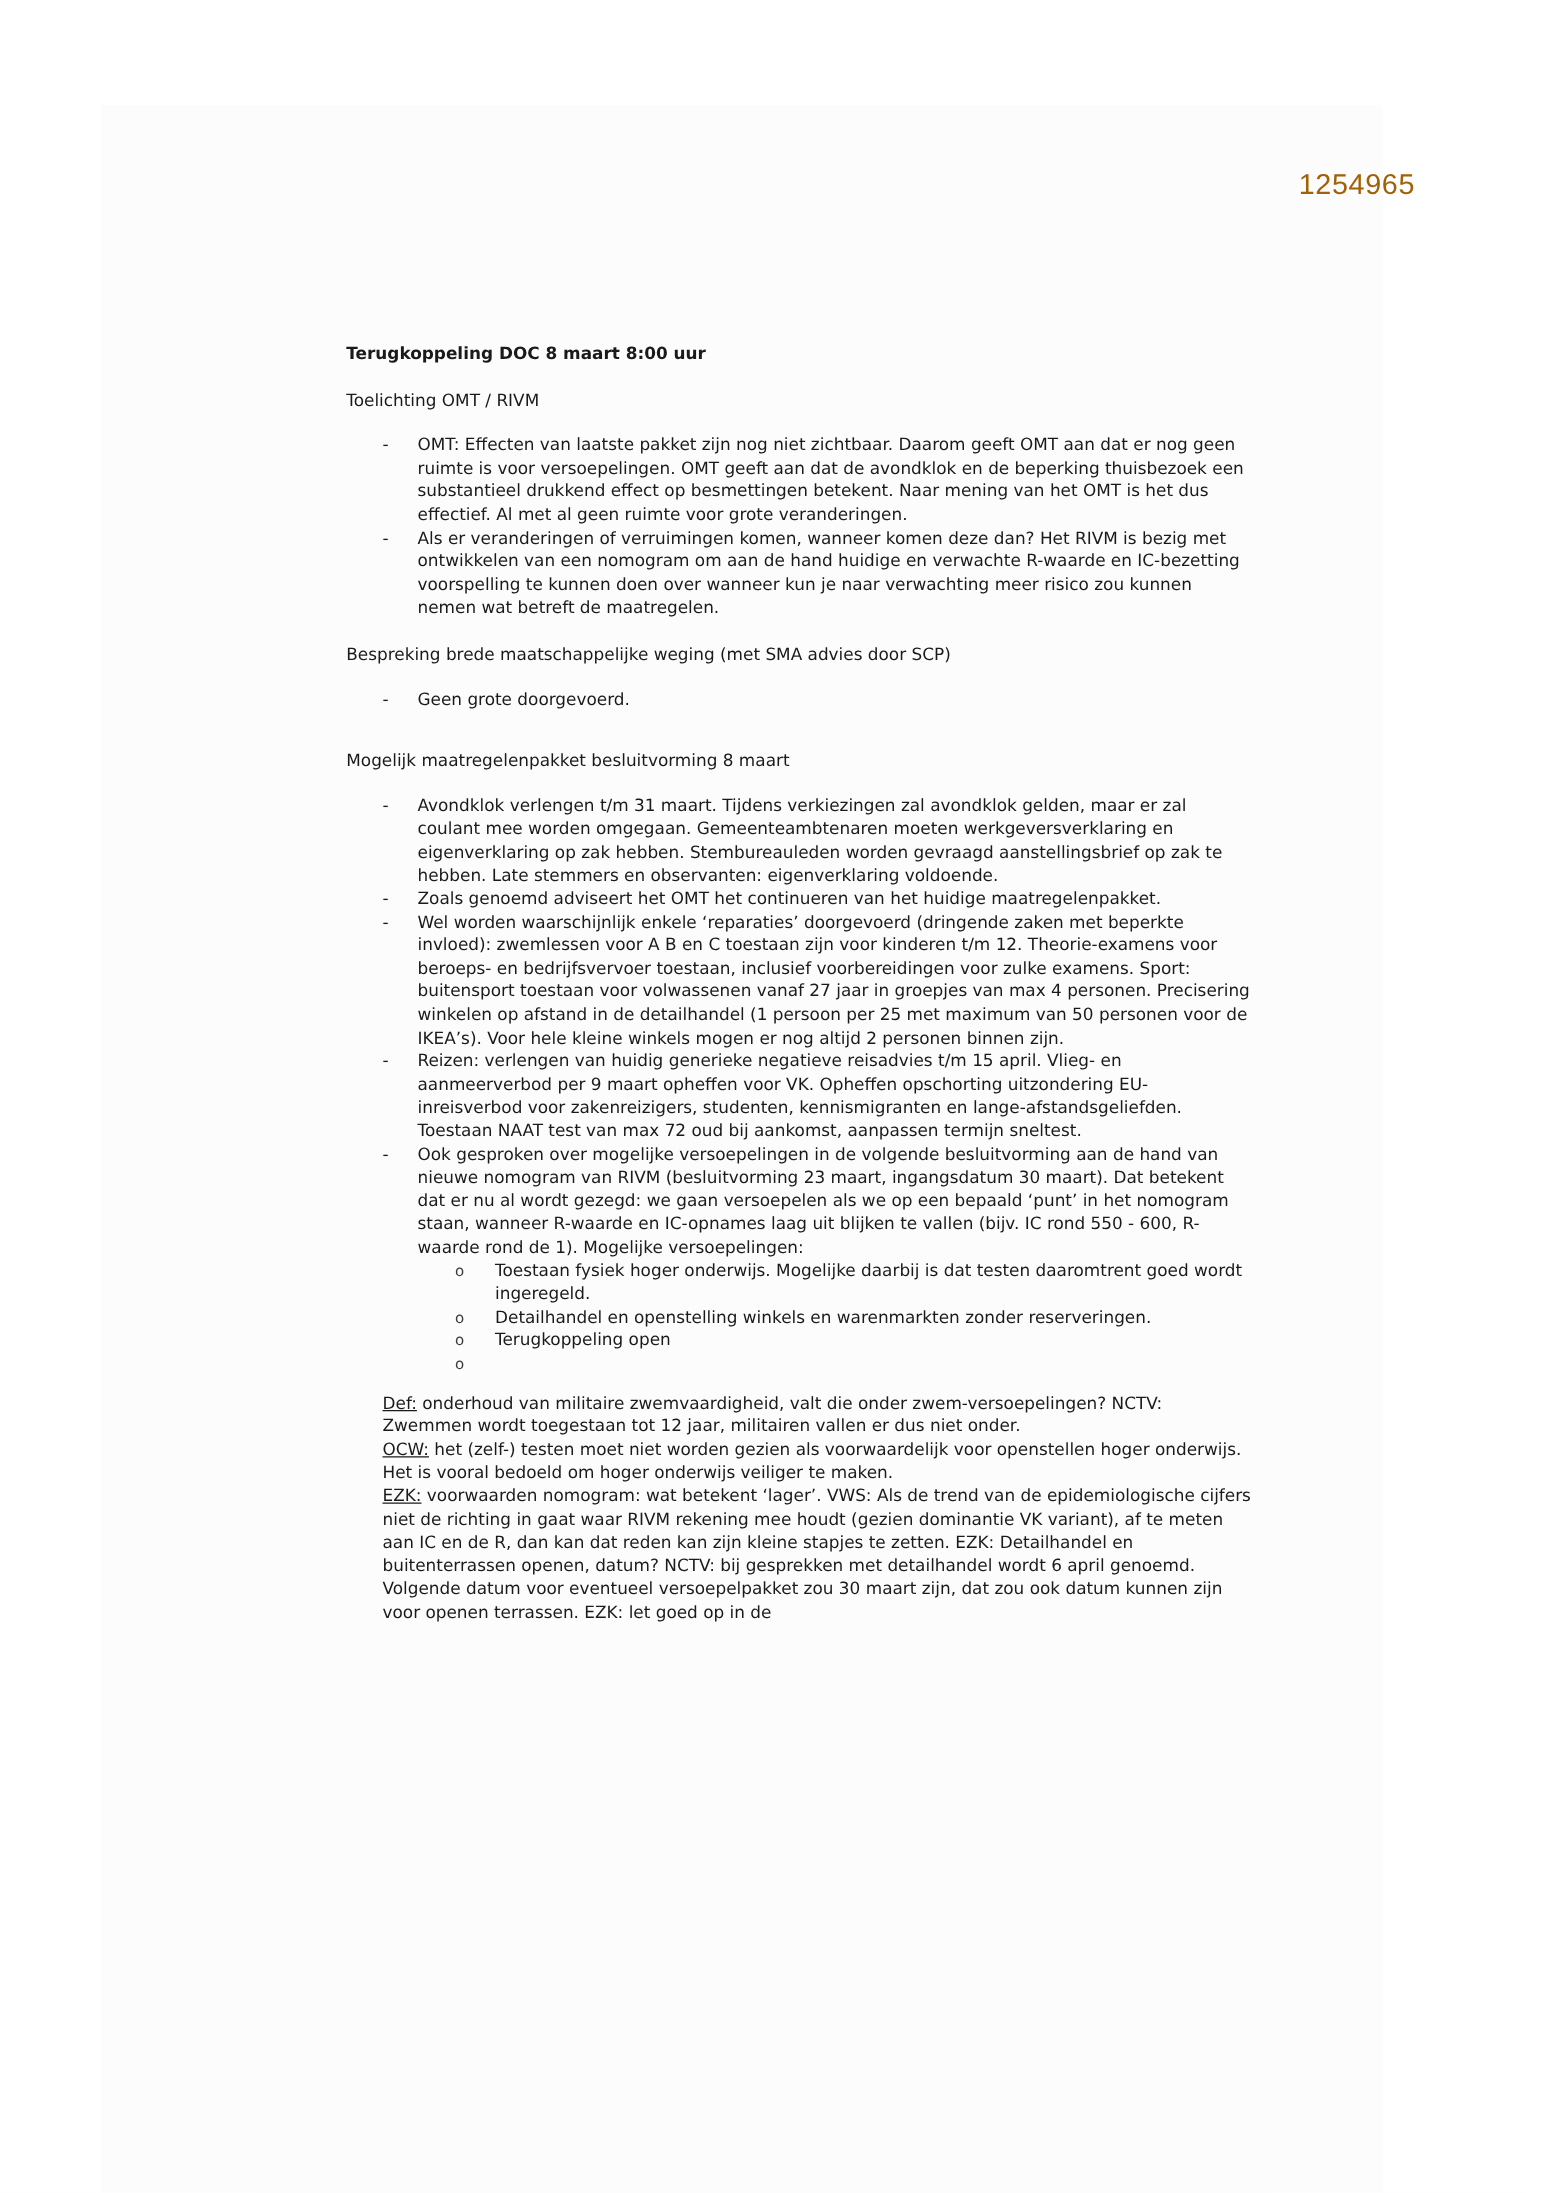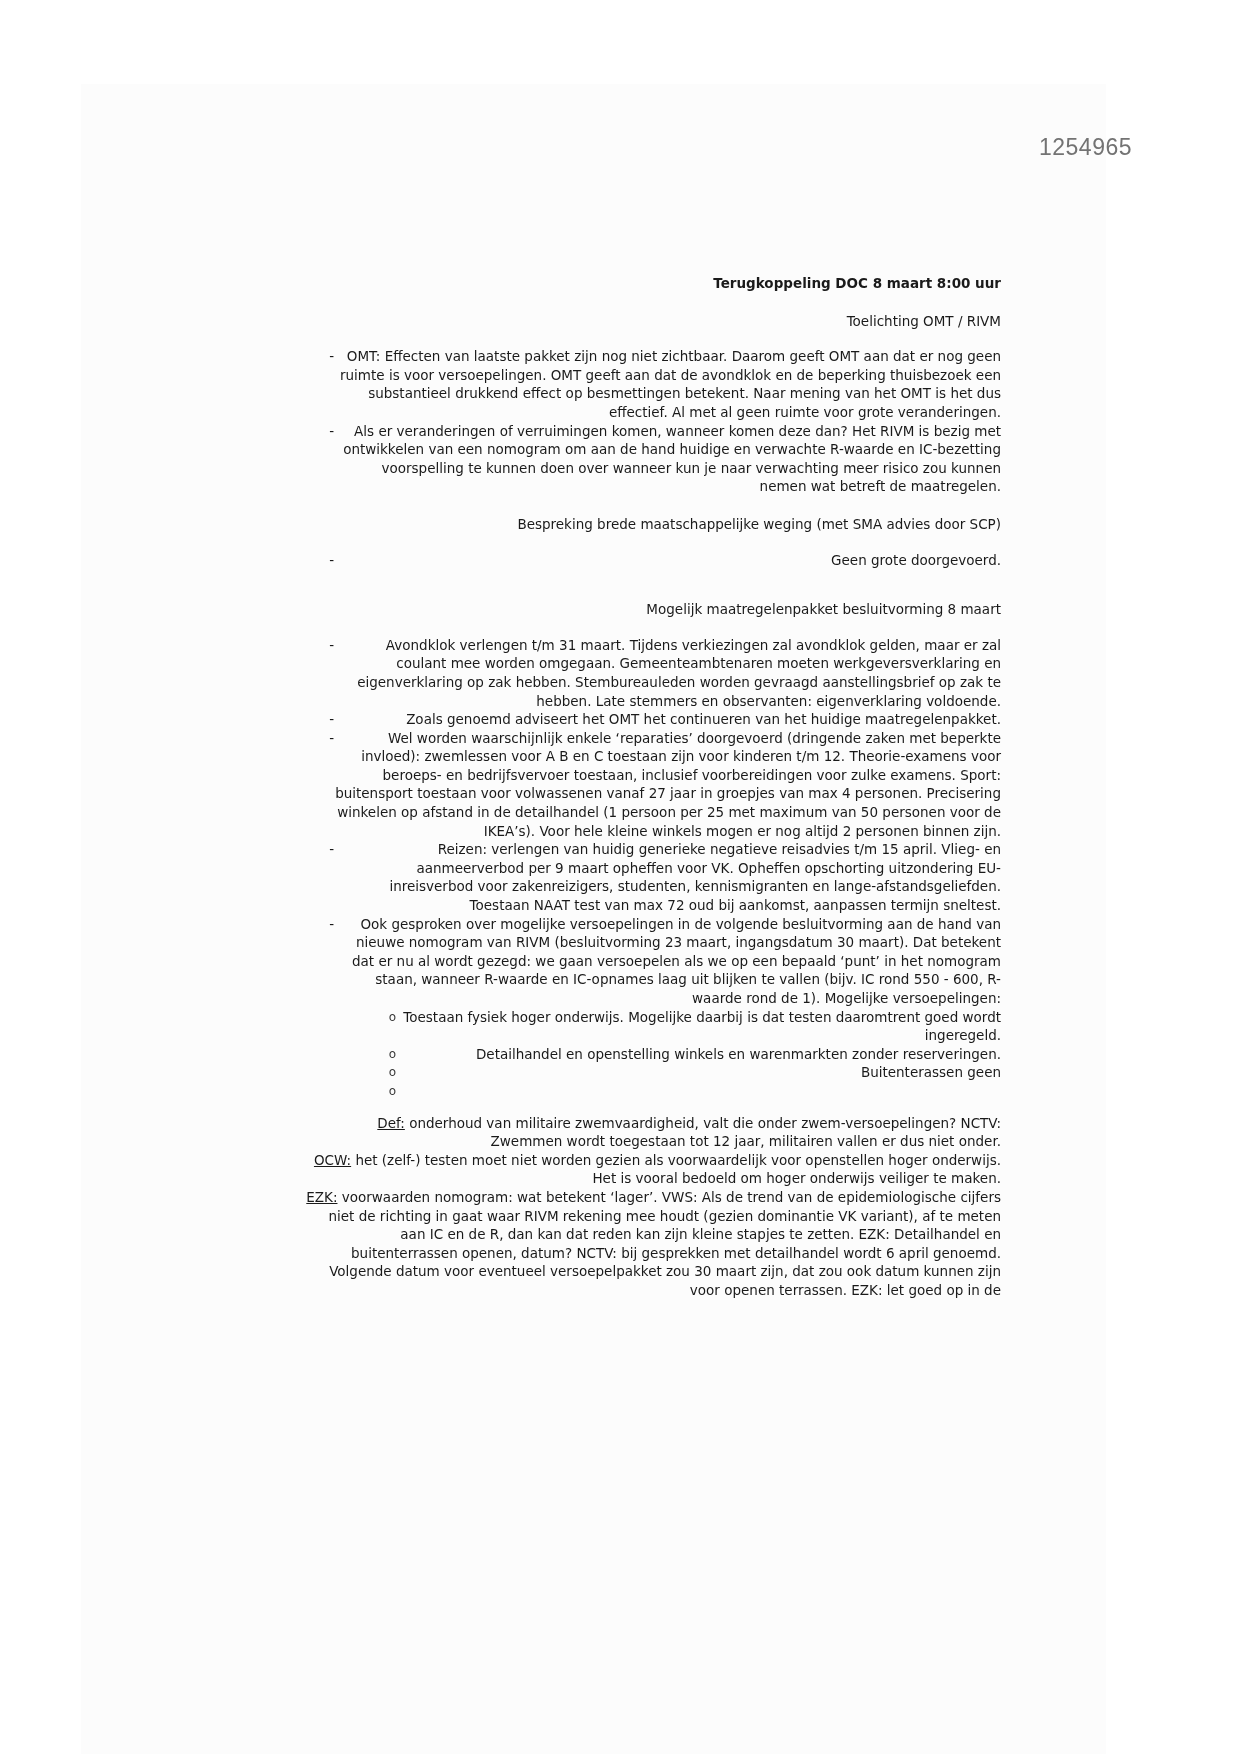--- a/index.html
+++ b/index.html
@@ -21,30 +21,29 @@
     height: 1670px;
     background: #fcfcfc;
   }
   .doc-number {
     position: absolute;
     left: 958px;
     top: 50px;
     font-family: "Liberation Sans", sans-serif;
     font-size: 23px;
     letter-spacing: 0.5px;
-    color: #737373;
+    color: #a16207;
   }
   .content {
     position: absolute;
     left: 196px;
     top: 190px;
     width: 724px;
     font-size: 13.5px;
     line-height: 18.6px;
-    text-align: right;
   }
   .title-line { font-weight: bold; }
   .section { margin-top: 19px; }
   #sections .section:nth-child(3) { margin-top: 31px; }
   .heading { }
   .bullets { margin-top: 17px; }
   .bullet { display: flex; padding-left: 29px; }
   .bullet .marker { flex: 0 0 28px; }
   .bullet .btext { flex: 1; }
   .sub-bullet { display: flex; padding-left: 87px; }
@@ -113,21 +112,21 @@
             <div class="sub-bullet">
               <span class="marker">o</span>
               <span class="stext">Toestaan fysiek hoger onderwijs. Mogelijke daarbij is dat testen daaromtrent goed wordt ingeregeld.</span>
             </div>
             <div class="sub-bullet">
               <span class="marker">o</span>
               <span class="stext">Detailhandel en openstelling winkels en warenmarkten zonder reserveringen.</span>
             </div>
             <div class="sub-bullet">
               <span class="marker">o</span>
-              <span class="stext">Buitenterassen geen</span>
+              <span class="stext">Terugkoppeling open</span>
             </div>
             <div class="sub-bullet">
               <span class="marker">o</span>
             </div>
           </div>
         </div>
       </div>
 
     <div id="paragraphs" class="paragraphs">
         <div class="para"><span class="para-label">Def:</span><span class="para-text"> onderhoud van militaire zwemvaardigheid, valt die onder zwem-versoepelingen? NCTV: Zwemmen wordt toegestaan tot 12 jaar, militairen vallen er dus niet onder.</span></div>

